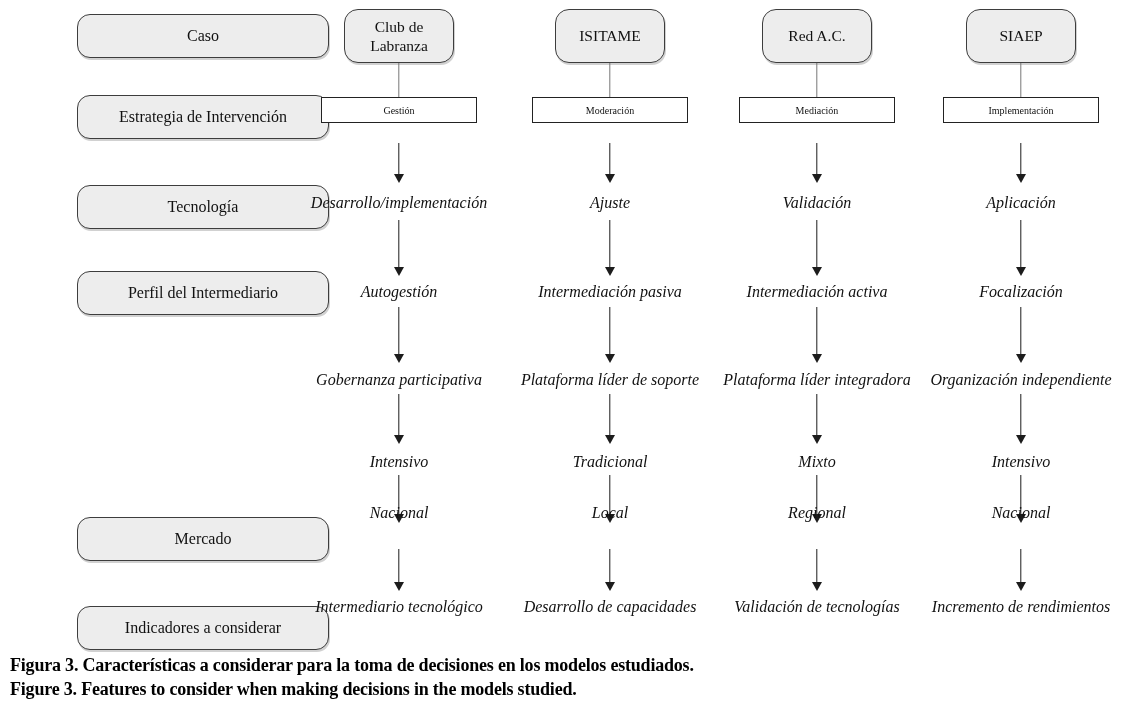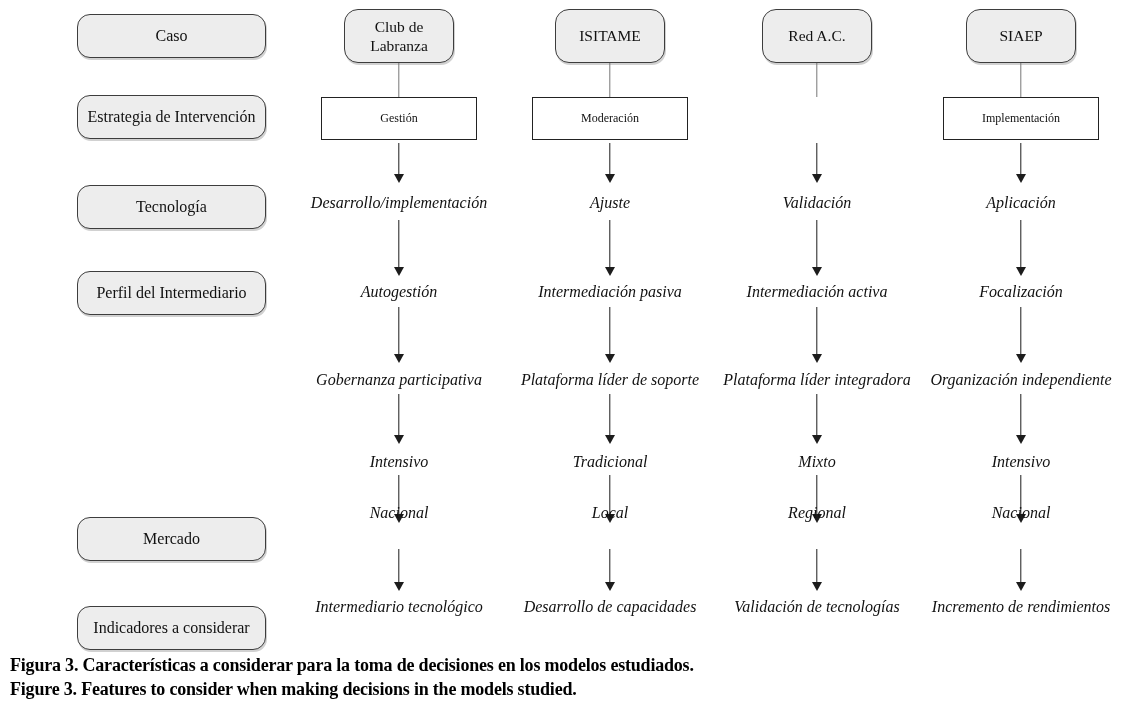--- a/index.html
+++ b/index.html
@@ -1,31 +1,31 @@
 <!DOCTYPE html>
 <html><head>
 <meta charset="utf-8">
 <style>
   html,body{margin:0;padding:0;background:#fff;}
   .figure{position:relative;width:1137px;height:718px;background:#ffffff;
     font-family:"Liberation Serif","DejaVu Serif",serif;color:#111;overflow:hidden;}
-  .rowlabel{position:absolute;left:77px;width:189px;height:44px;box-sizing:border-box;
+  .rowlabel{position:absolute;left:77px;width:252px;height:44px;box-sizing:border-box;
     background:#ededed;border:1.6px solid #3d3d3d;border-radius:13px;
     display:flex;align-items:center;justify-content:center;text-align:center;
     font-size:16px;box-shadow:1px 2px 0 rgba(0,0,0,0.18);}
   .col{position:absolute;top:0;width:230px;height:660px;}
   .hdr{position:absolute;top:9px;left:50%;transform:translateX(-50%);width:110px;min-height:54px;
     box-sizing:border-box;background:#ededed;border:1.6px solid #3d3d3d;border-radius:14px;
     display:flex;align-items:center;justify-content:center;text-align:center;
     font-size:15.5px;line-height:1.25;padding:2px 6px;box-shadow:1px 2px 0 rgba(0,0,0,0.18);}
   .conn{position:absolute;top:63px;height:34px;left:50%;width:1.4px;background:#777;
     transform:translateX(-50%);}
-  .strat{position:absolute;top:97px;left:50%;transform:translateX(-50%);width:156px;height:43px;
+  .strat{position:absolute;top:97px;left:50%;transform:translateX(-50%);width:156px;height:26px;
     box-sizing:border-box;background:#ffffff;border:1.2px solid #222;
-    display:flex;align-items:center;justify-content:center;font-size:12px;}
+    display:flex;align-items:center;justify-content:center;font-size:10px;}
   .arrow{position:absolute;left:50%;transform:translateX(-50%);width:14px;}
   .arrow .shaft{position:absolute;top:0;bottom:8px;left:50%;transform:translateX(-50%);
     width:1.4px;background:#1c1c1c;}
   .arrow .head{position:absolute;bottom:0;left:50%;transform:translateX(-50%);width:0;height:0;
     border-left:5.5px solid transparent;border-right:5.5px solid transparent;
     border-top:9px solid #1c1c1c;}
   .val{position:absolute;left:50%;transform:translateX(-50%);white-space:nowrap;
     font-size:16px;height:22px;line-height:22px;text-align:center;font-style:italic;}
   .caption{position:absolute;left:10px;top:653px;font-weight:bold;font-size:18px;
     line-height:24px;letter-spacing:-0.2px;color:#000;}
@@ -113,20 +113,21 @@
     <div class="arrow a6">
         <span class="shaft"></span>
         <span class="head"></span>
       </div>
     <div class="val v6">Desarrollo de capacidades</div>
   </div>
 
   <div class="col" style="left:702px">
     <div class="hdr">Red A.C.</div>
     <div class="conn"></div>
+    <div class="strat">Mediación</div>
     <div class="arrow a1">
         <span class="shaft"></span>
         <span class="head"></span>
       </div>
     <div class="val v1">Validación</div>
     <div class="arrow a2">
         <span class="shaft"></span>
         <span class="head"></span>
       </div>
     <div class="val v2">Intermediación activa</div>

